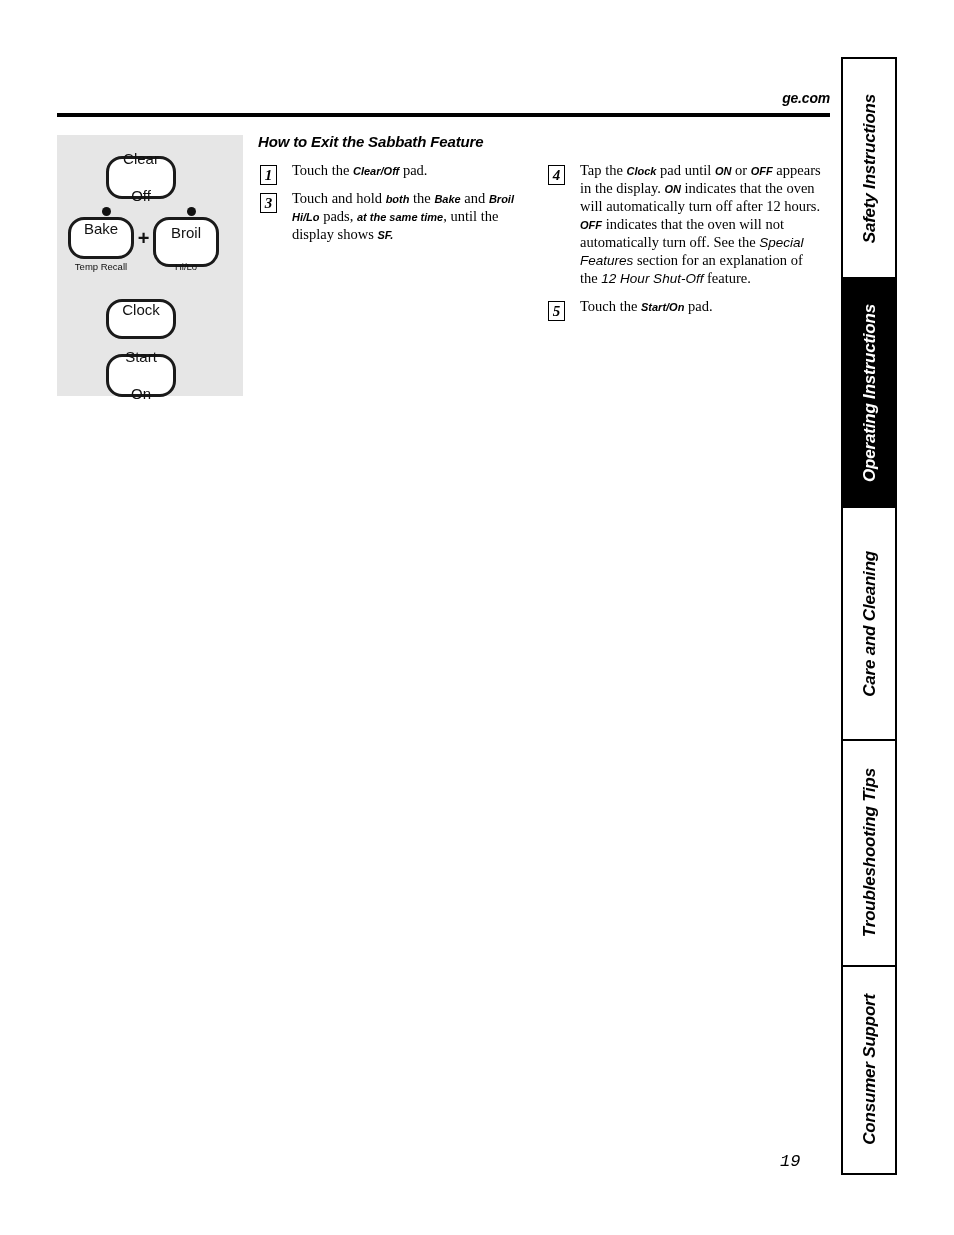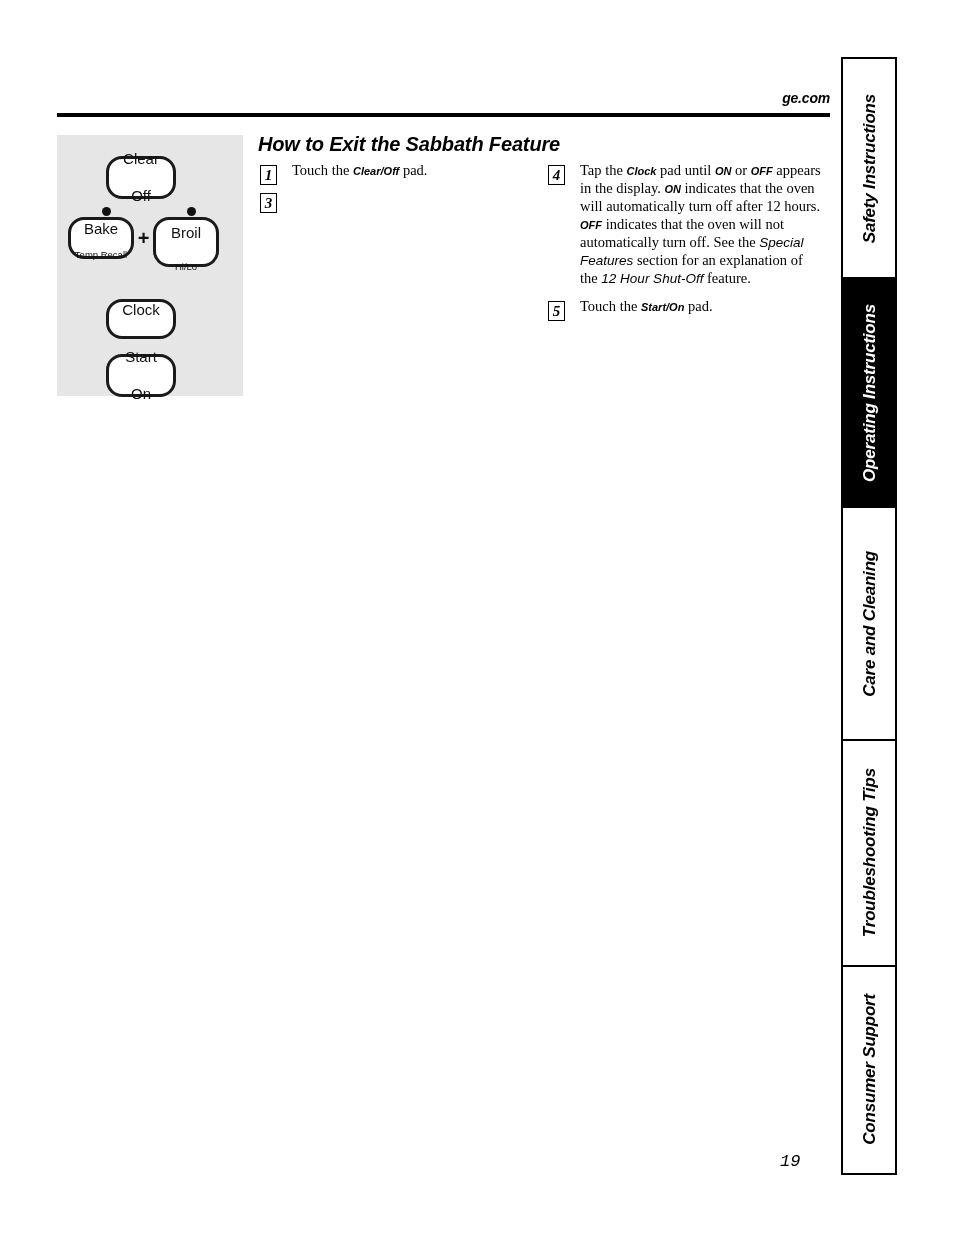--- a/index.html
+++ b/index.html
@@ -100,21 +100,21 @@
   #dot-bake  { left: 45px;  top: 72px; }
   #dot-broil { left: 130px; top: 72px; }
   .pad-sublabel {
     position: absolute;
     font-family: "Liberation Sans", sans-serif;
     font-size: 9.5px;
     color: #111;
     text-align: center;
     white-space: nowrap;
   }
-  #sublabel-temp-recall { left: 11px; top: 114px; width: 66px; text-align: center; }
+  #sublabel-temp-recall { left: 11px; top: 126px; width: 66px; text-align: center; }
   #sublabel-hi-lo       { left: 96px; top: 126px; width: 66px; }
   #plus-sign {
     position: absolute;
     left: 77px;
     top: 92px;
     width: 19px;
     text-align: center;
     font-family: "Liberation Sans", sans-serif;
     font-weight: bold;
     font-size: 20px;
@@ -122,21 +122,21 @@
   }
 
   
   #section-heading {
     position: absolute;
     left: 258px;
     top: 133px;
     font-family: "Liberation Sans", sans-serif;
     font-weight: bold;
     font-style: italic;
-    font-size: 20px;
+    font-size: 15px;
     color: #000;
     letter-spacing: -0.15px;
   }
   .column {
     position: absolute;
     width: 275px;
   }
   #column-left  { left: 260px; top: 162px; }
   #column-right { left: 548px; top: 162px; }
 
@@ -290,20 +290,21 @@
 <div class="column" id="column-left">
     <div class="step">
       <div class="step-num">1</div>
       <div class="step-text">Touch the <b>Clear/Off</b> pad.</div>
     </div>
     <div class="step">
       <div class="step-num">2</div>
     </div>
     <div class="step">
       <div class="step-num">3</div>
+      <div class="step-text">Touch and hold <b>both</b> the <b>Bake</b> and <b>Broil Hi/Lo</b> pads, <b>at the same time</b>, until the display shows <b>SF.</b></div>
     </div>
   </div>
 
 <div class="column" id="column-right">
     <div class="step">
       <div class="step-num">4</div>
       <div class="step-text">Tap the <b>Clock</b> pad until <b>ON</b> or <b>OFF</b> appears in the display. <b>ON</b> indicates that the oven will automatically turn off after 12 hours. <b>OFF</b> indicates that the oven will not automatically turn off. See the <i class="sans">Special Features</i> section for an explanation of the <i class="sans">12 Hour Shut-Off</i> feature.</div>
     </div>
     <div class="step">
       <div class="step-num">5</div>

